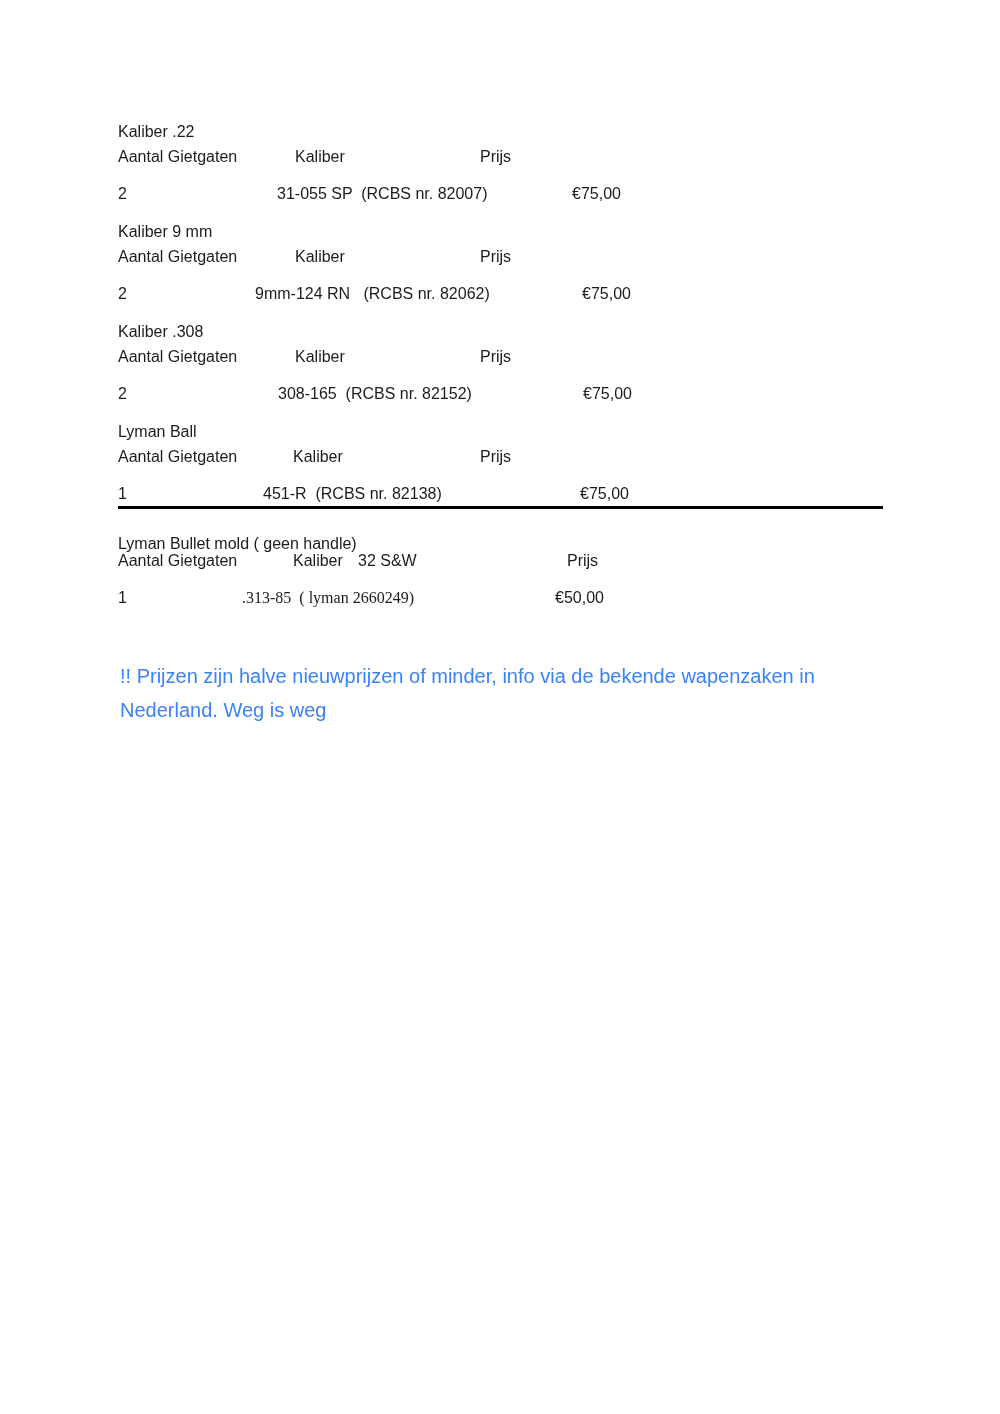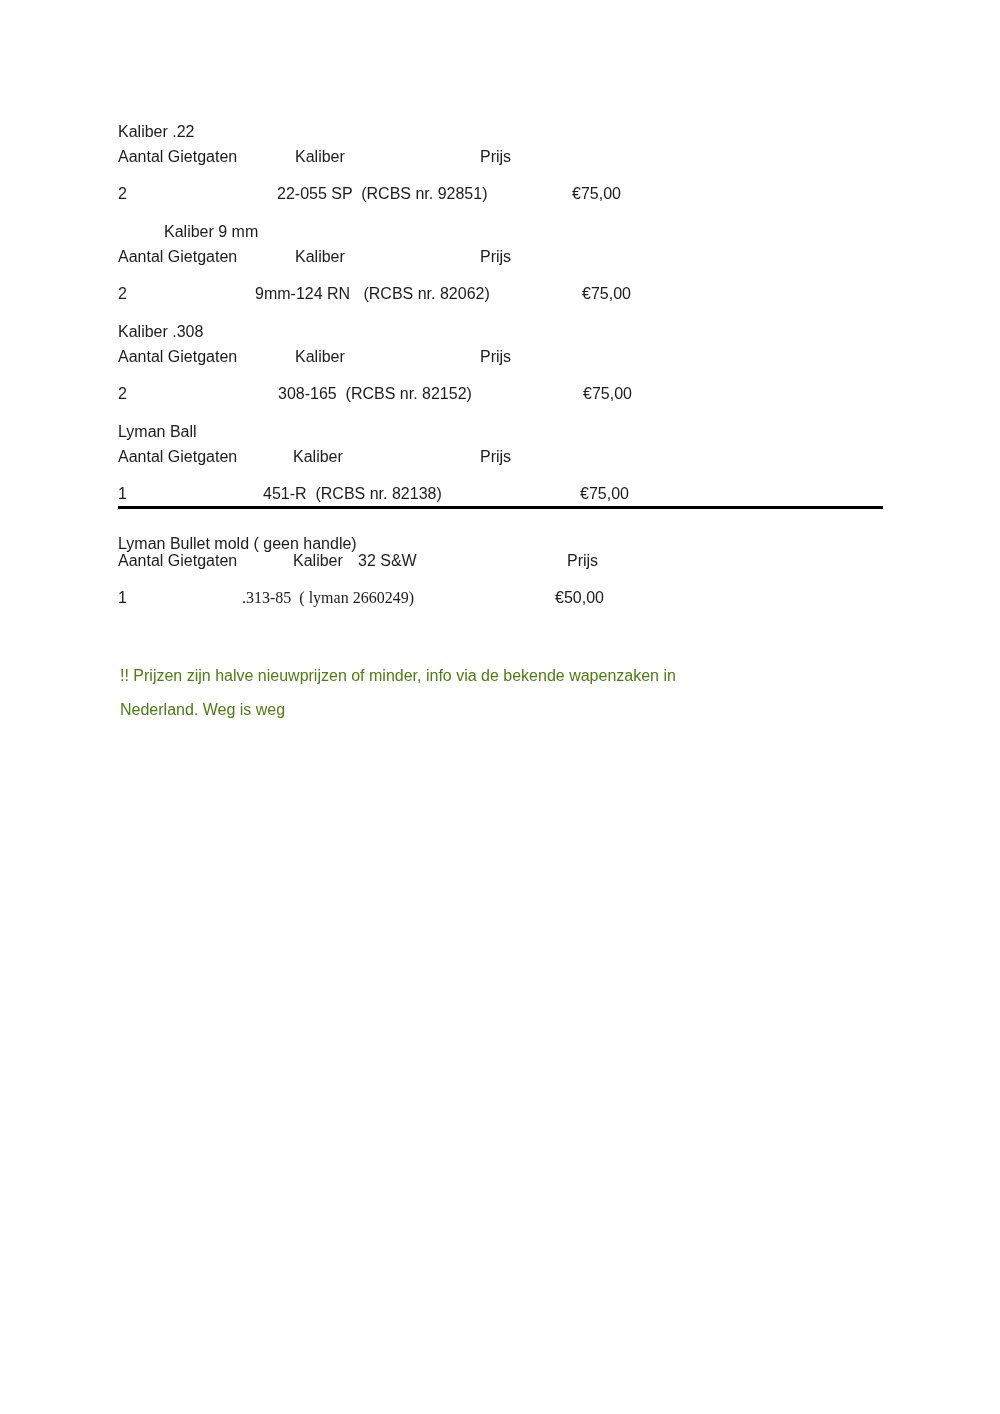--- a/index.html
+++ b/index.html
@@ -17,24 +17,24 @@
     overflow: hidden;
   }
   .t {
     position: absolute;
     font-size: 16px;
     line-height: 21px;
     white-space: pre;
   }
   .footer-line {
     position: absolute;
-    font-size: 16px;
+    font-size: 20px;
     line-height: 26px;
     white-space: pre;
-    color: #4d7c0f;
+    color: #3b82f6;
   }
   .divider {
     position: absolute;
     left: 118px;
     top: 506px;
     width: 765px;
     height: 3px;
     background: #000000;
   }
 </style>
@@ -42,26 +42,26 @@
 <body>
 
 <div class="page">
 
   <div>
     <div class="t" style="left:118px; top:121px;">Kaliber .22</div>
     <div class="t" style="left:118px; top:146px;">Aantal Gietgaten</div>
     <div class="t" style="left:295px; top:146px;">Kaliber</div>
     <div class="t" style="left:480px; top:146px;">Prijs</div>
     <div class="t" style="left:118px; top:183px;">2</div>
-    <div class="t" style="left:277px; top:183px;">22-055 SP  (RCBS nr. 92851)</div>
+    <div class="t" style="left:277px; top:183px;">31-055 SP  (RCBS nr. 82007)</div>
     <div class="t" style="left:572px; top:183px;">€75,00</div>
   </div>
 
   <div>
-    <div class="t" style="left:118px; top:221px;margin-left:46px;">Kaliber 9 mm</div>
+    <div class="t" style="left:118px; top:221px;">Kaliber 9 mm</div>
     <div class="t" style="left:118px; top:246px;">Aantal Gietgaten</div>
     <div class="t" style="left:295px; top:246px;">Kaliber</div>
     <div class="t" style="left:480px; top:246px;">Prijs</div>
     <div class="t" style="left:118px; top:283px;">2</div>
     <div class="t" style="left:255px; top:283px;">9mm-124 RN   (RCBS nr. 82062)</div>
     <div class="t" style="left:582px; top:283px;">€75,00</div>
   </div>
 
   <div>
     <div class="t" style="left:118px; top:321px;">Kaliber .308</div>

